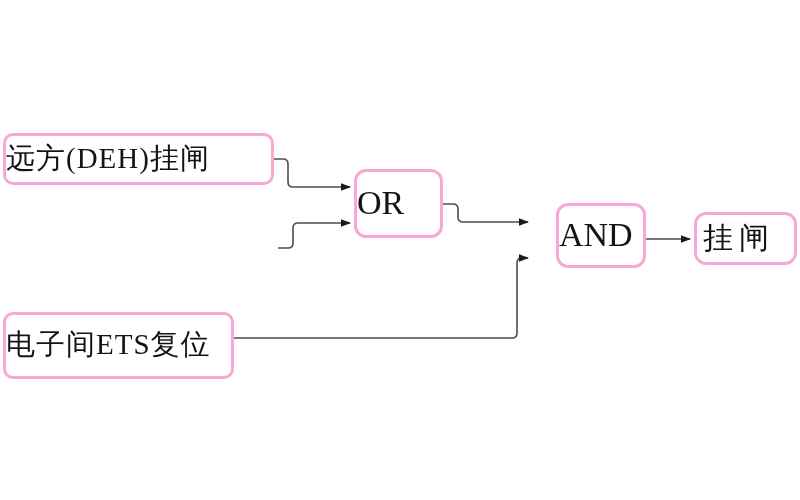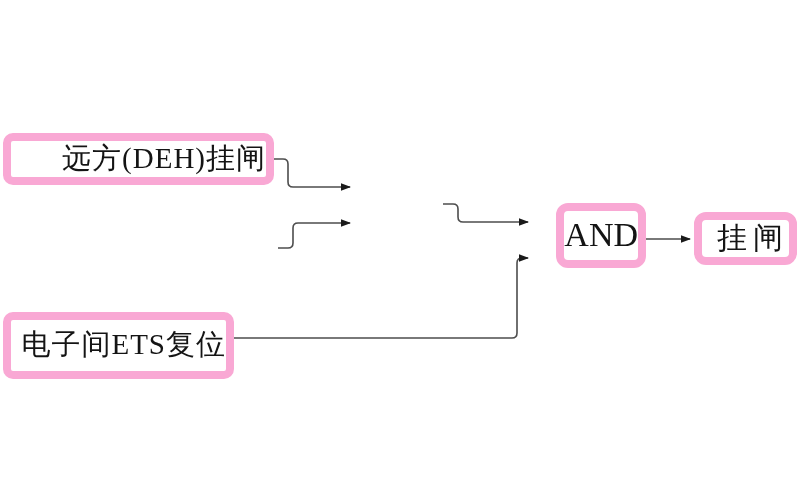--- a/index.html
+++ b/index.html
@@ -20,37 +20,37 @@
     left: 0;
     top: 0;
     width: 800px;
     height: 500px;
     pointer-events: none;
   }
   .node {
     position: absolute;
     box-sizing: border-box;
     background: #ffffff;
-    border: 8px solid #f9a8d4;
+    border: 3px solid #f9a8d4;
     border-radius: 10px;
     display: flex;
     align-items: center;
-    justify-content: flex-end;
+    justify-content: flex-start;
     color: #141414;
     white-space: nowrap;
   }
   .node .lbl { display: block; line-height: 1; padding-bottom: 2px; }
   .cn  { font-size: 29px; letter-spacing: 1px; }
   .gate { font-size: 34px; border-radius: 12px; }
   #n-remote { left: 3px;   top: 133px; width: 271px; height: 52px; }
   #n-local  { left: 3px;   top: 222px; width: 275px; height: 51px; }
   #n-ets    { left: 3px;   top: 312px; width: 231px; height: 67px; }
   #n-or     { left: 354px; top: 169px; width: 89px;  height: 69px; }
   #n-and    { left: 556px; top: 203px; width: 90px;  height: 65px; }
-  #n-out    { left: 694px; top: 212px; width: 103px; height: 53px; font-size: 30px; letter-spacing: 6px; border-radius: 12px; padding-left: 9px; }
+  #n-out    { left: 694px; top: 212px; width: 103px; height: 53px; font-size: 30px; letter-spacing: 6px; border-radius: 12px; }
   #n-out .lbl { padding-left: 6px; }
 </style>
 </head>
 <body>
 
 <div class="canvas">
 
   <svg class="wires" viewBox="0 0 800 500" xmlns="http://www.w3.org/2000/svg">
     <defs>
       <marker id="arrow" markerWidth="11" markerHeight="9" refX="9.5" refY="4.5" orient="auto" markerUnits="userSpaceOnUse">
@@ -71,20 +71,23 @@
 
   <div class="node cn" id="n-remote">
     <span class="lbl">远方(DEH)挂闸</span>
   </div>
 
 
   <div class="node cn" id="n-ets">
     <span class="lbl">电子间ETS复位</span>
   </div>
 
+  <div class="node gate" id="n-or">
+    <span class="lbl">OR</span>
+  </div>
 
   <div class="node gate" id="n-and">
     <span class="lbl">AND</span>
   </div>
 
   <div class="node cn" id="n-out">
     <span class="lbl">挂闸</span>
   </div>
 
 </div>

